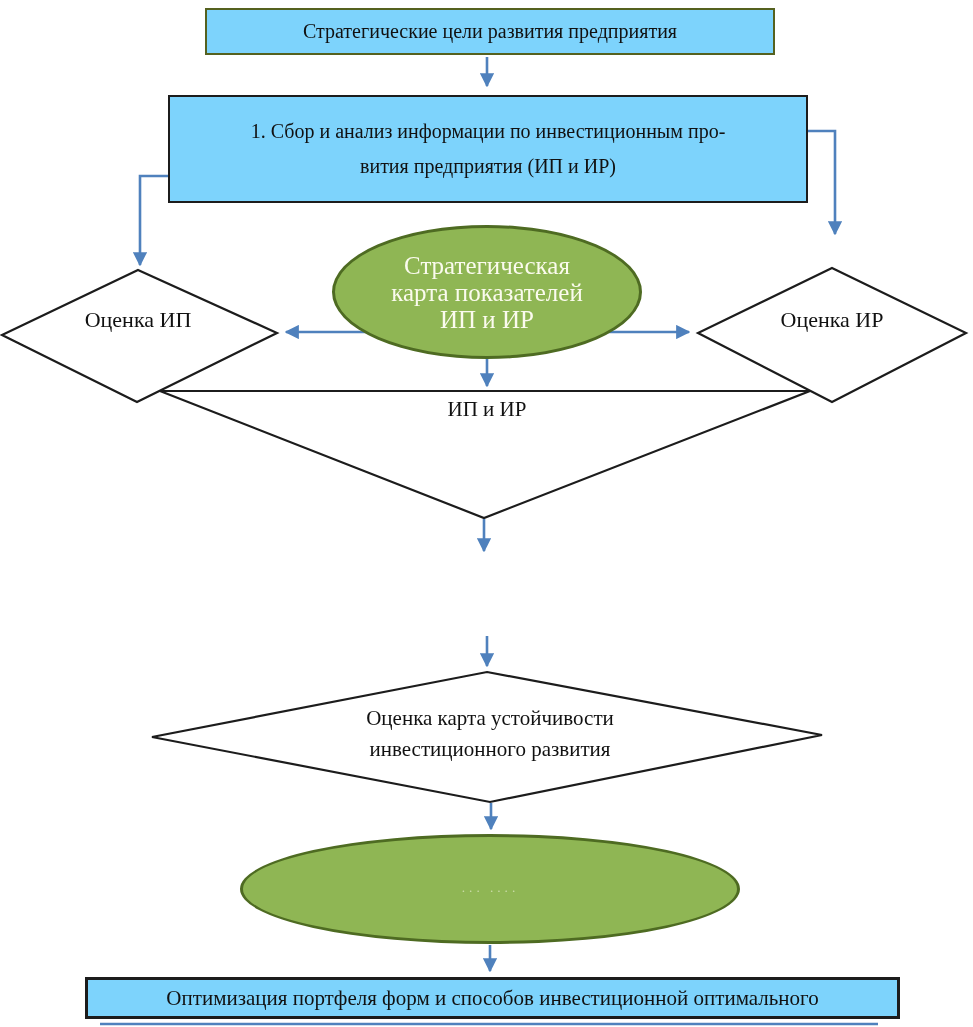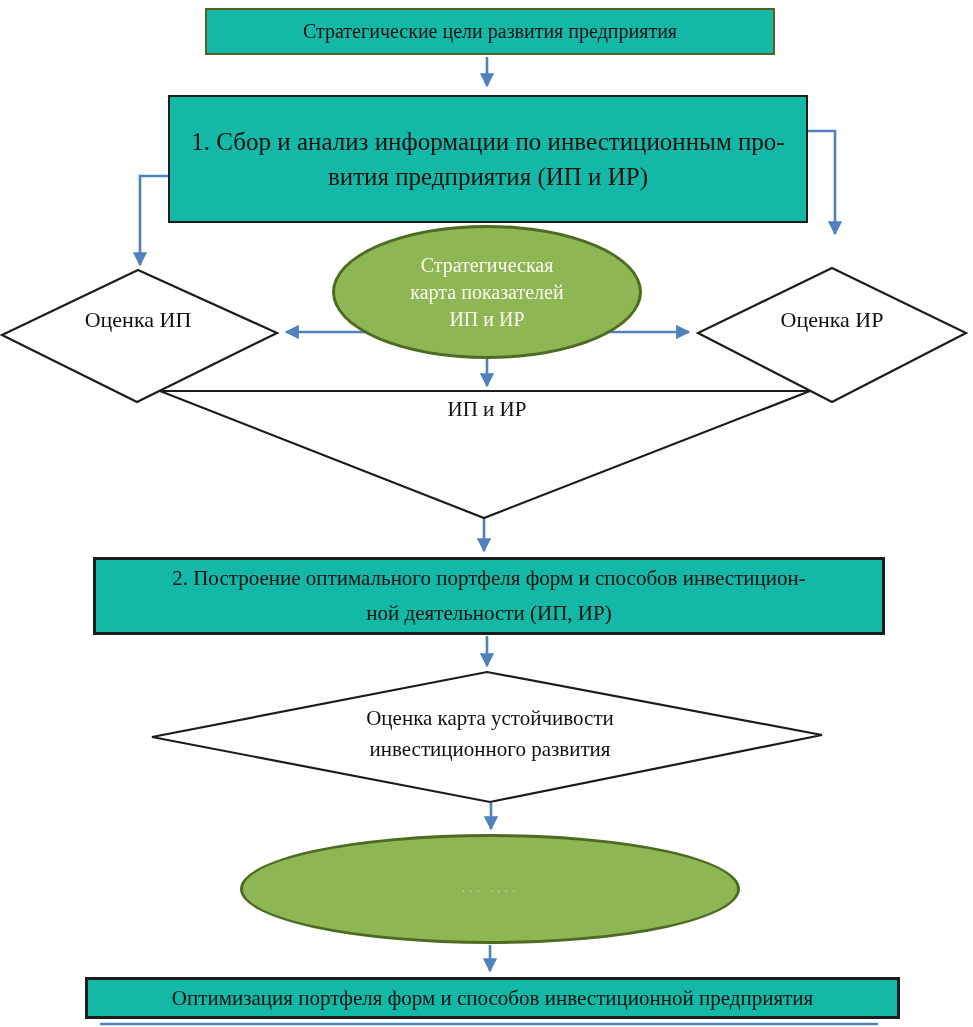--- a/index.html
+++ b/index.html
@@ -16,37 +16,37 @@
     font-family:"Liberation Serif","DejaVu Serif",serif;color:#111;
     overflow:hidden;
   }
   svg.layer{position:absolute;left:0;top:0;z-index:1;}
   .shape{stroke:var(--ink);stroke-width:2.2;fill:none;}
   .arrow-line{stroke:var(--arrow-blue);stroke-width:2.6;fill:none;}
   .arrow-head{fill:var(--arrow-blue);}
   .plain-blue{stroke:var(--arrow-blue);stroke-width:2.6;fill:none;}
 
   .box{
-    position:absolute;background:#14b8a6;z-index:3;
+    position:absolute;background:#7dd3fc;z-index:3;
     display:flex;flex-direction:column;justify-content:center;align-items:center;
     text-align:center;box-sizing:border-box;
   }
   .box .ln{display:block;}
   .top-box{left:205px;top:8px;width:570px;height:47px;border:2px solid var(--olive-border);font-size:20px;}
-  .box1{left:168px;top:95px;width:640px;height:128px;border:2px solid var(--ink);font-size:25px;line-height:35px;}
+  .box1{left:168px;top:95px;width:640px;height:108px;border:2px solid var(--ink);font-size:20px;line-height:35px;}
   .box2{left:93px;top:557px;width:792px;height:78px;border:3px solid var(--ink);font-size:21px;line-height:35px;}
   .box3{left:85px;top:977px;width:815px;height:42px;border:3px solid var(--ink);font-size:21px;}
 
   .ellipse{
     position:absolute;z-index:2;box-sizing:border-box;
     background:var(--green-fill);border:3px solid var(--green-border);border-radius:50%;
     display:flex;flex-direction:column;align-items:center;text-align:center;
     color:var(--text-on-green);
   }
-  .ellipse1{left:332px;top:225px;width:310px;height:134px;font-size:20px;line-height:27px;justify-content:center;}
+  .ellipse1{left:332px;top:225px;width:310px;height:134px;font-size:25px;line-height:27px;justify-content:center;}
   .ellipse2{left:240px;top:834px;width:500px;height:110px;font-size:21px;justify-content:flex-start;padding-top:26px;}
   .ellipse2 .faint{margin-top:20px;font-size:13px;letter-spacing:3px;opacity:.55;}
 
   .float-label{
     position:absolute;z-index:4;text-align:center;pointer-events:none;
   }
   .lbl-eval{width:200px;font-size:22px;}
   .lbl-eval-ip{left:38px;top:307px;}
   .lbl-eval-ir{left:732px;top:307px;}
   .lbl-vector{left:237px;top:394px;width:500px;font-size:21px;line-height:31px;}
@@ -84,27 +84,23 @@
 
   <div class="box top-box">
     <span class="ln">Стратегические цели развития предприятия</span>
   </div>
 
   <div class="box box1">
     <span class="ln">1. Сбор и анализ информации по инвестиционным про-</span>
     <span class="ln">вития предприятия (ИП и ИР)</span>
   </div>
 
-  <div class="box box2">
-    <span class="ln">2. Построение оптимального портфеля форм и способов инвестицион-</span>
-    <span class="ln">ной деятельности (ИП, ИР)</span>
-  </div>
 
   <div class="box box3">
-    <span class="ln">Оптимизация портфеля форм и способов инвестиционной предприятия</span>
+    <span class="ln">Оптимизация портфеля форм и способов инвестиционной оптимального</span>
   </div>
 
   <div class="ellipse ellipse1">
     <span class="ln">Стратегическая</span>
     <span class="ln">карта показателей</span>
     <span class="ln">ИП и ИР</span>
   </div>
 
   <div class="ellipse ellipse2">
     <span class="faint">··· ····</span>

